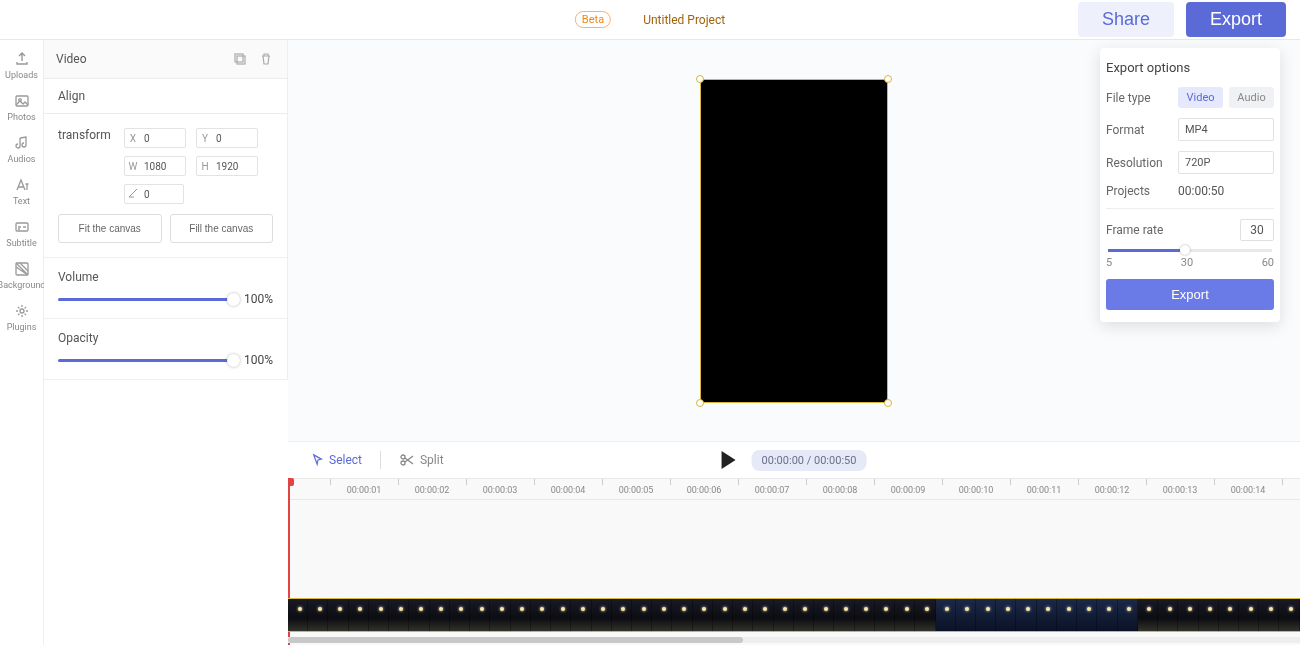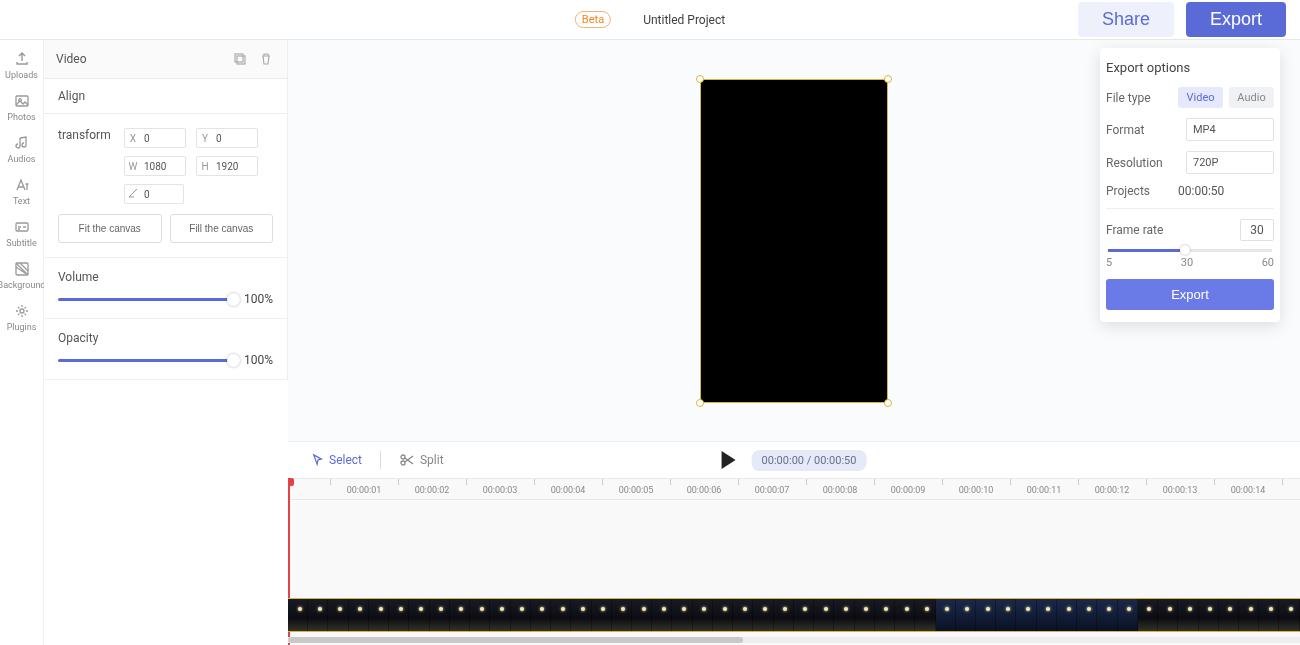--- a/index.html
+++ b/index.html
@@ -32,21 +32,21 @@
     .yt-text { color:#718096; }
     .tb-divider { width:1px; height:18px; background:#e2e2e2; margin:0 6px;}
     .undo-redo { display:flex; gap:14px; }
     .undo-icon, .redo-icon { width:16px; height:14px; border:2px solid #999; border-bottom:none; border-radius:10px 10px 0 0; position:relative;}
     .undo-icon::after{content:'';position:absolute;left:-2px;top:8px;border-top:5px solid #999;border-right:5px solid transparent;}
     .redo-icon{border-color:#ccc;}
     .redo-icon::after{content:'';position:absolute;right:-2px;top:8px;border-top:5px solid #ccc;border-left:5px solid transparent;}
     .help-icon{width:18px;height:18px;border:2px solid #aaa;border-radius:50%;display:flex;align-items:center;justify-content:center;color:#aaa;font-size:11px;}
     .tb-center { position:absolute; left:50%; transform:translateX(-50%); display:flex; align-items:center; gap:10px;}
     .beta{border:1px solid #f7b06f;color:#f0871a;padding:1px 6px;border-radius:10px;font-size:11px;}
-    .title{color:#404040;margin-left:22px;}
+    .title{color:#a16207;margin-left:22px;}
     .tb-right{margin-left:auto;display:flex;gap:12px;}
     .btn{padding:7px 24px;border-radius:4px;border:none;cursor:pointer;font-size:18px;}
     .share{background:#eef1fb;color:#5a6bd8;}
     .export{background:#5a6bd8;color:#fff;}
     
     .rail{position:absolute;left:0;top:40px;bottom:0;width:44px;border-right:1px solid #eee;display:flex;flex-direction:column;align-items:center;padding-top:10px;gap:12px;font-size:9px;color:#888;text-align:center;}
     .rail-item{display:flex;flex-direction:column;align-items:center;gap:2px;cursor:pointer;width:100%;}
     .rail-icon{width:18px;height:18px;display:flex;align-items:center;justify-content:center;color:#888;}
     
     .props{position:absolute;left:44px;top:40px;width:244px;border-right:1px solid #eee;background:#fff;}
@@ -76,21 +76,21 @@
     .corner{position:absolute;width:8px;height:8px;background:#fff;border:1px solid #d8b63a;border-radius:50%;}
     .tl{top:-5px;left:-5px;}.tr{top:-5px;right:-5px;}.bl{bottom:-5px;left:-5px;}.br{bottom:-5px;right:-5px;}
     
     .popover{position:absolute;right:20px;top:48px;width:180px;background:#fff;border-radius:4px;box-shadow:0 4px 16px rgba(0,0,0,0.12);padding:12px 6px;z-index:10;}
     .pop-title{color:#444;margin-bottom:12px;font-size:13px;}
     .pop-row{display:flex;align-items:center;margin-bottom:10px;font-size:12px;}
     .pop-lbl{width:72px;color:#666;}
     .pill-row{flex:1;display:flex;gap:6px;}
     .pill{flex:1;text-align:center;padding:4px 0;border-radius:3px;font-size:11px;background:#f0f1f5;color:#888;}
     .pill.active{background:#e6e9fb;color:#5a6bd8;}
-    .fld{flex:1;border:1px solid #e2e2e2;padding:4px 6px;font-size:11px;color:#555;border-radius:2px;margin-left:8px;}
+    .fld{flex:1;border:1px solid #e2e2e2;padding:4px 6px;font-size:11px;color:#555;border-radius:2px;}
     .pop-hr{border:none;border-top:1px solid #eee;margin:6px 0 10px;}
     .fr-row{display:flex;align-items:center;margin-bottom:8px;}
     .fr-lbl{flex:1;color:#666;}
     .fr-box{width:34px;border:1px solid #e0e0e0;text-align:center;padding:3px 0;border-radius:2px;color:#555;}
     .fr-slider{height:3px;background:#e8e8e8;position:relative;margin:4px 2px 4px;}
     .fr-fill{position:absolute;left:0;top:0;height:100%;width:44%;background:#5a6bd8;}
     .fr-knob{position:absolute;left:44%;top:-4px;width:10px;height:10px;background:#fff;border-radius:50%;box-shadow:0 0 2px rgba(0,0,0,0.4);}
     .fr-ticks{display:flex;justify-content:space-between;font-size:11px;color:#888;margin-top:4px;}
     .pop-export{width:100%;background:#6a7be8;color:#fff;border:none;padding:8px 0;border-radius:3px;margin-top:10px;font-size:13px;}
     

